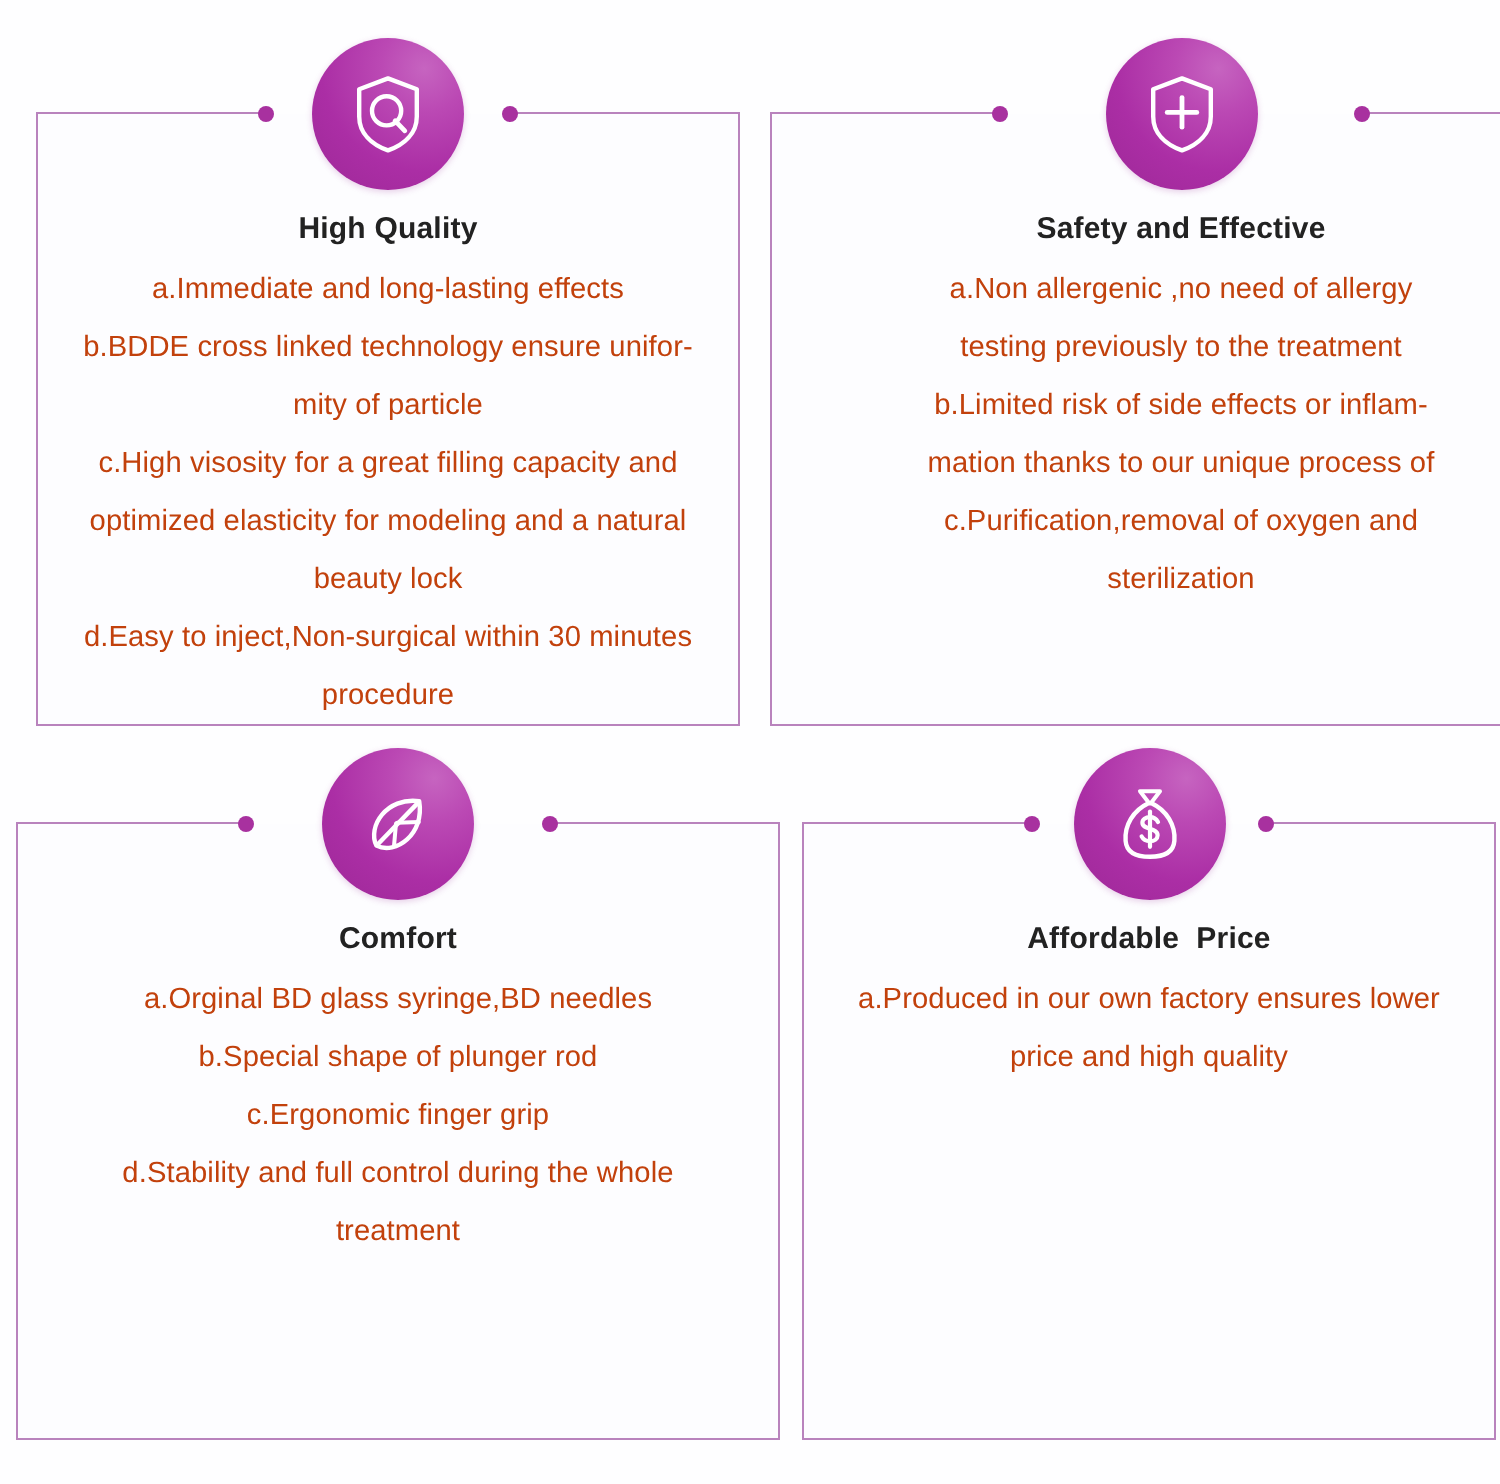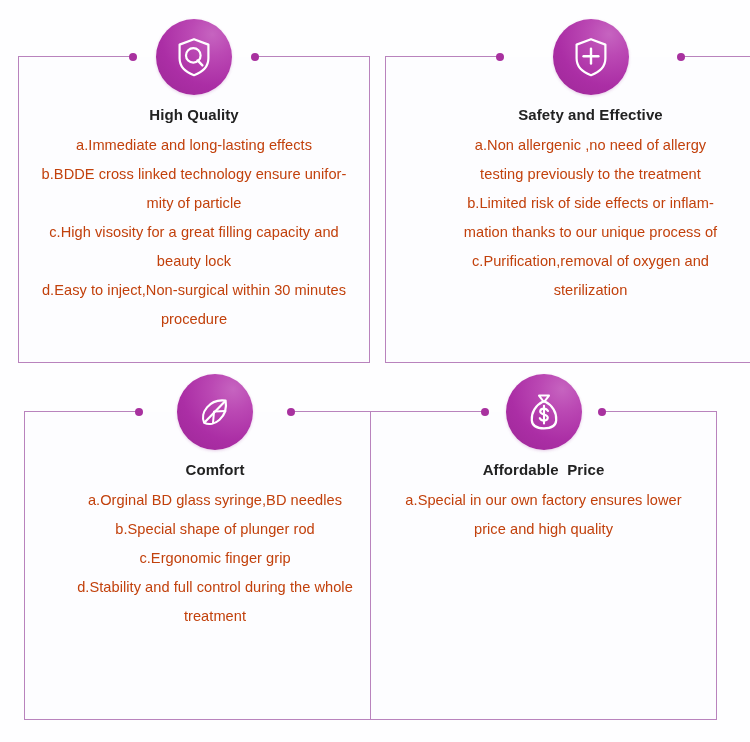--- a/index.html
+++ b/index.html
@@ -26,22 +26,22 @@
     inset: 0;
   }
 
   .card {
     position: absolute;
     background: #fdfdff;
   }
 
   .card.pos-tl { left: 18px;  top: 57px;  width: 352px; height: 306px; }
   .card.pos-tr { left: 385px; top: 57px;  width: 411px; height: 306px; }
-  .card.pos-bl { left: 24px;  top: 412px; width: 382px; height: 308px; }
-  .card.pos-br { left: 370px; top: 412px; width: 347px; height: 308px; }
+  .card.pos-bl { left: 8px;  top: 412px; width: 382px; height: 308px; }
+  .card.pos-br { left: 401px; top: 412px; width: 347px; height: 308px; }
 
   
   .card-frame {
     position: absolute;
     inset: 0;
     border: 1px solid #b983bd;
     border-top: none;
     pointer-events: none;
   }
   
@@ -131,20 +131,21 @@
         </svg>
       </div>
 
       <div class="card-body">
         <div class="card-title">High Quality</div>
         <div class="card-lines">
           <span class="ln">a.Immediate and long-lasting effects</span>
           <span class="ln">b.BDDE cross linked technology ensure unifor-</span>
           <span class="ln">mity of particle</span>
           <span class="ln">c.High visosity for a great filling capacity and</span>
+          <span class="ln">optimized elasticity for modeling and a natural</span>
           <span class="ln">beauty lock</span>
           <span class="ln">d.Easy to inject,Non-surgical within 30 minutes</span>
           <span class="ln">procedure</span>
         </div>
       </div>
     </div>
 
     <div class="card pos-tr">
       <div class="card-frame"></div>
       <span class="dot left"></span>
@@ -207,20 +208,20 @@
           <path d="M17.0 5.6 L27.0 5.6 L22.6 11.4 L21.4 11.4 Z" fill="none" stroke="#ffffff" stroke-width="2.0" stroke-linejoin="round"></path>
           <path d="M21.2 11.6 C13.6 15.2 9.2 22.6 9.8 30.4 C10.2 35.4 14.0 38.4 22.0 38.4 C30.0 38.4 33.8 35.4 34.2 30.4 C34.8 22.6 30.4 15.2 22.8 11.6 Z" fill="none" stroke="#ffffff" stroke-width="2.2" stroke-linejoin="round"></path>
           <path d="M26.0 21.0 C25.0 19.2 23.6 18.6 22.0 18.6 C19.8 18.6 18.2 19.6 18.2 21.4 C18.2 25.2 25.8 23.6 25.8 27.6 C25.8 29.4 24.2 30.6 22.0 30.6 C20.2 30.6 18.6 29.8 17.8 28.2" fill="none" stroke="#ffffff" stroke-width="2.1" stroke-linecap="round"></path>
           <line x1="22" y1="15.8" x2="22" y2="33.4" stroke="#ffffff" stroke-width="2.1" stroke-linecap="round"></line>
         </svg>
       </div>
 
       <div class="card-body">
         <div class="card-title">Affordable  Price</div>
         <div class="card-lines">
-          <span class="ln">a.Special in our own factory ensures lower</span>
+          <span class="ln">a.Produced in our own factory ensures lower</span>
           <span class="ln">price and high quality</span>
         </div>
       </div>
     </div>
 
   </div>
 </div>
 
 </body></html>

